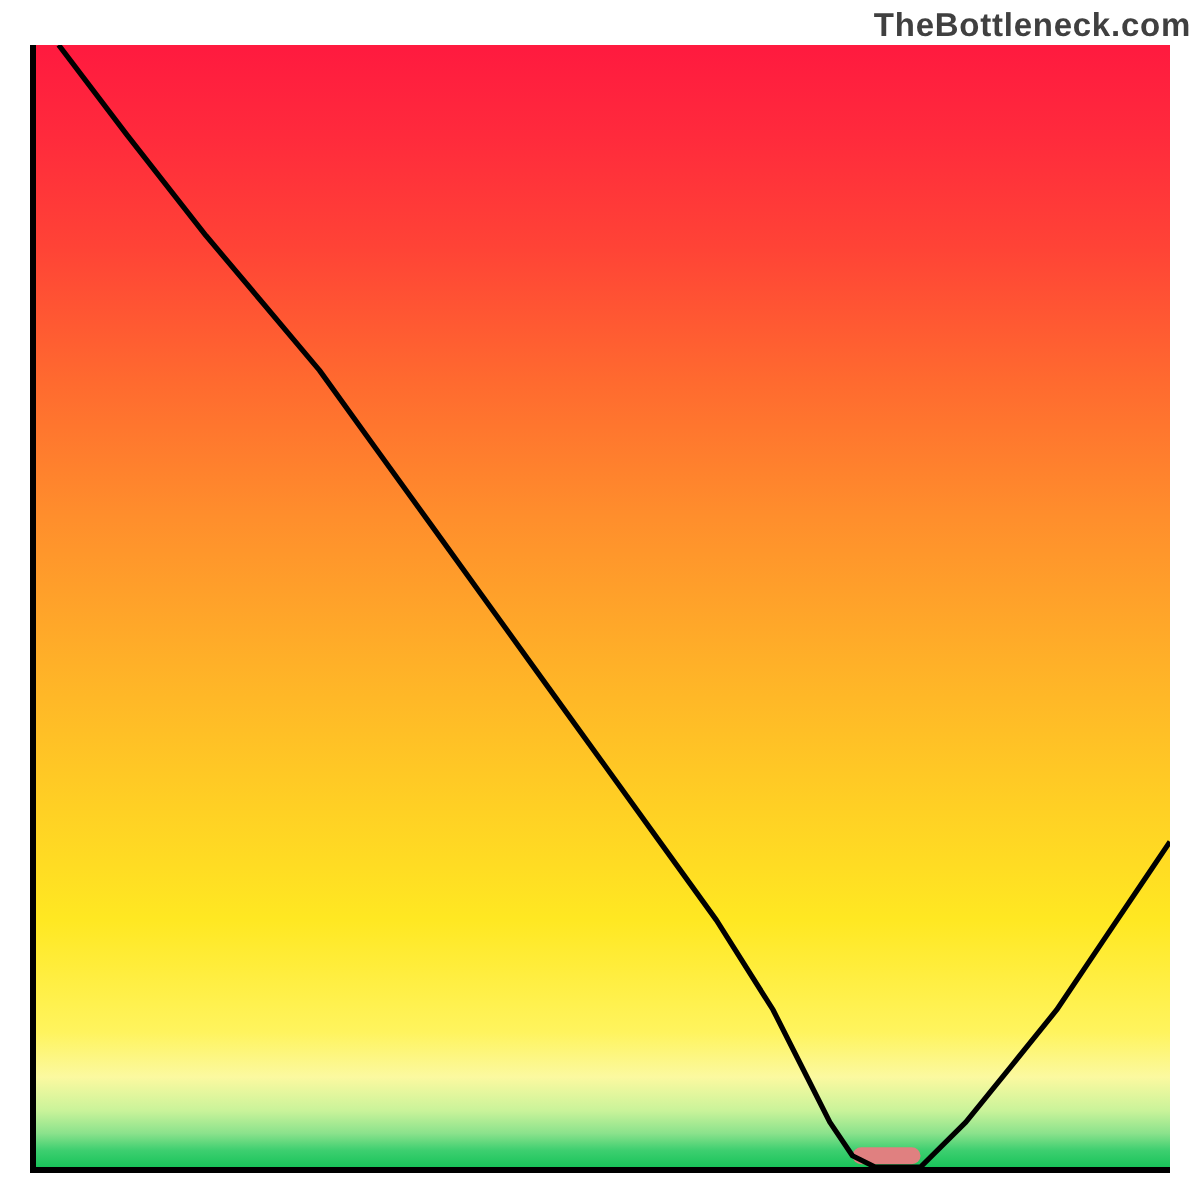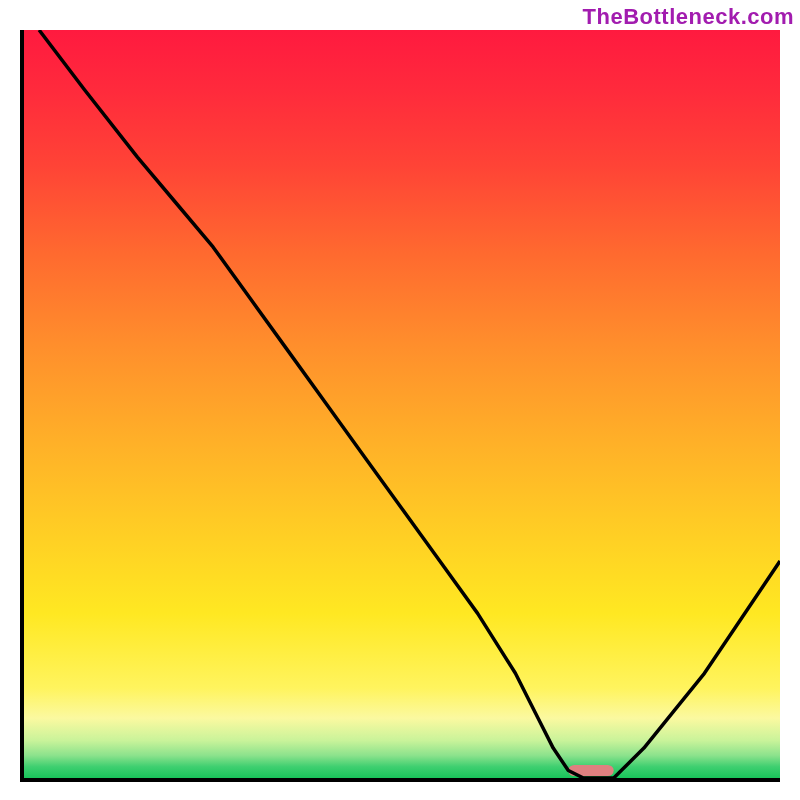--- a/index.html
+++ b/index.html
@@ -10,21 +10,21 @@
     background: #ffffff;
     font-family: Arial, Helvetica, sans-serif;
     overflow: hidden;
   }
   .watermark {
     position: absolute;
     top: 4px;
     right: 6px;
     font-size: 22px;
     font-weight: 600;
-    color: #a21caf;
+    color: #404040;
     letter-spacing: 0.5px;
     z-index: 10;
   }
   .plot-area {
     position: absolute;
     left: 20px;
     top: 30px;
     width: 760px;
     height: 752px;
     box-sizing: border-box;

